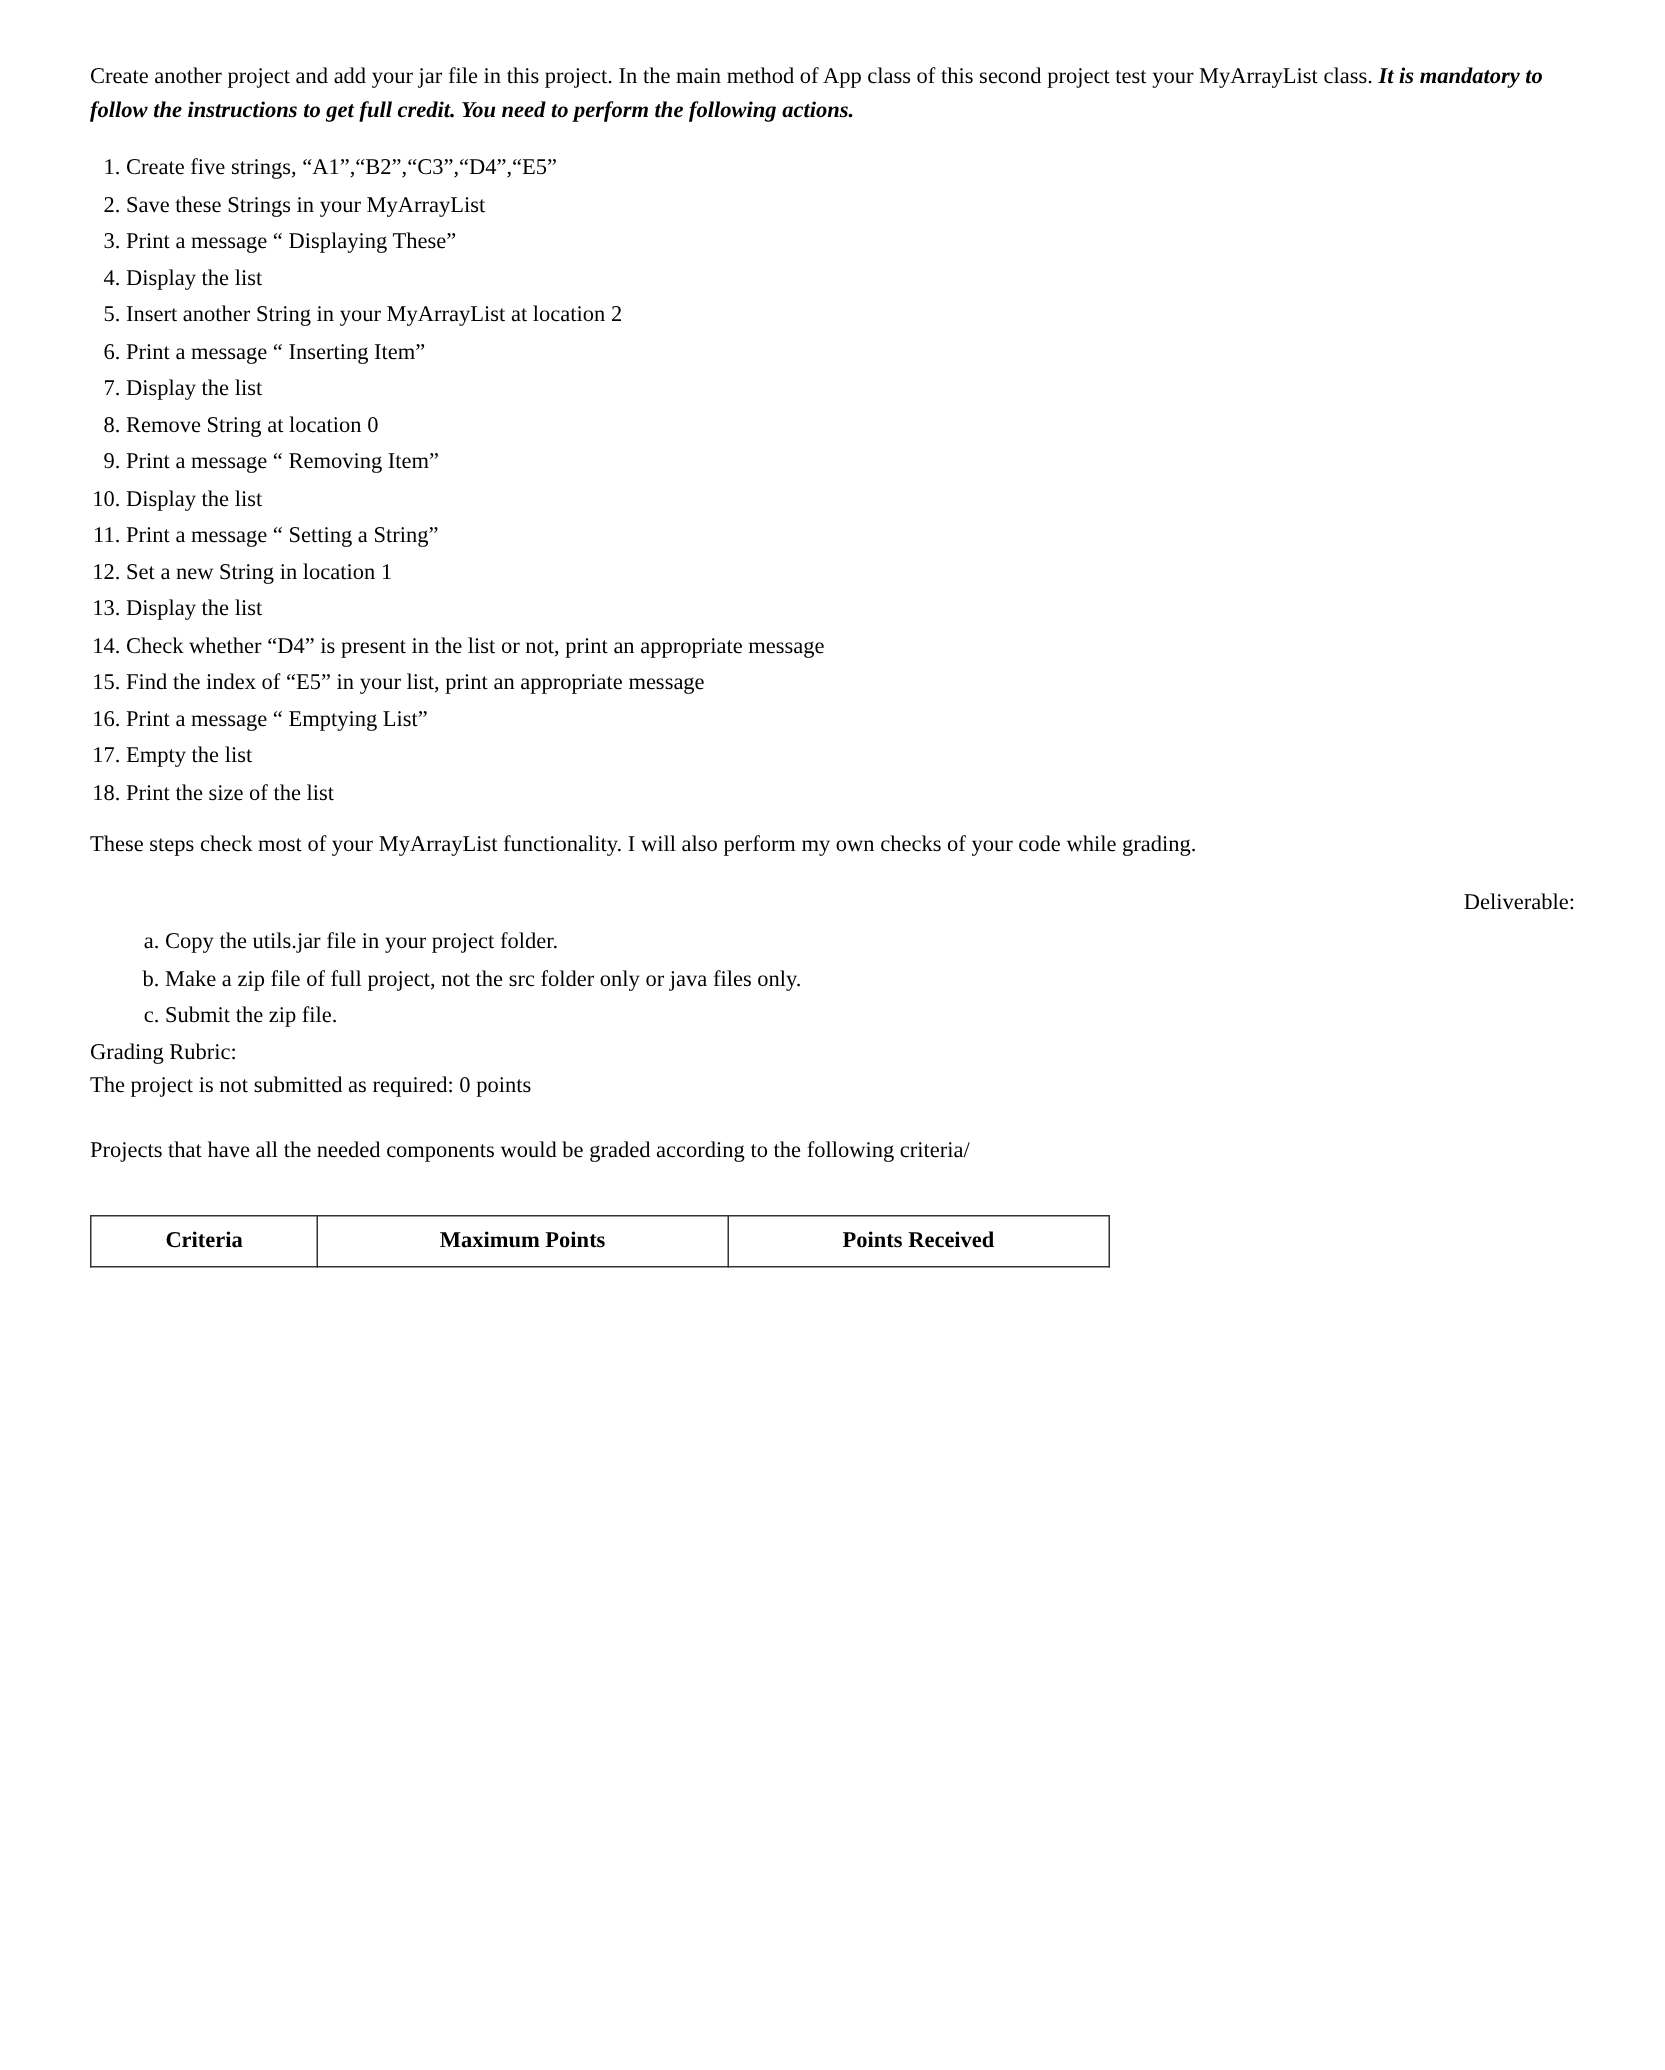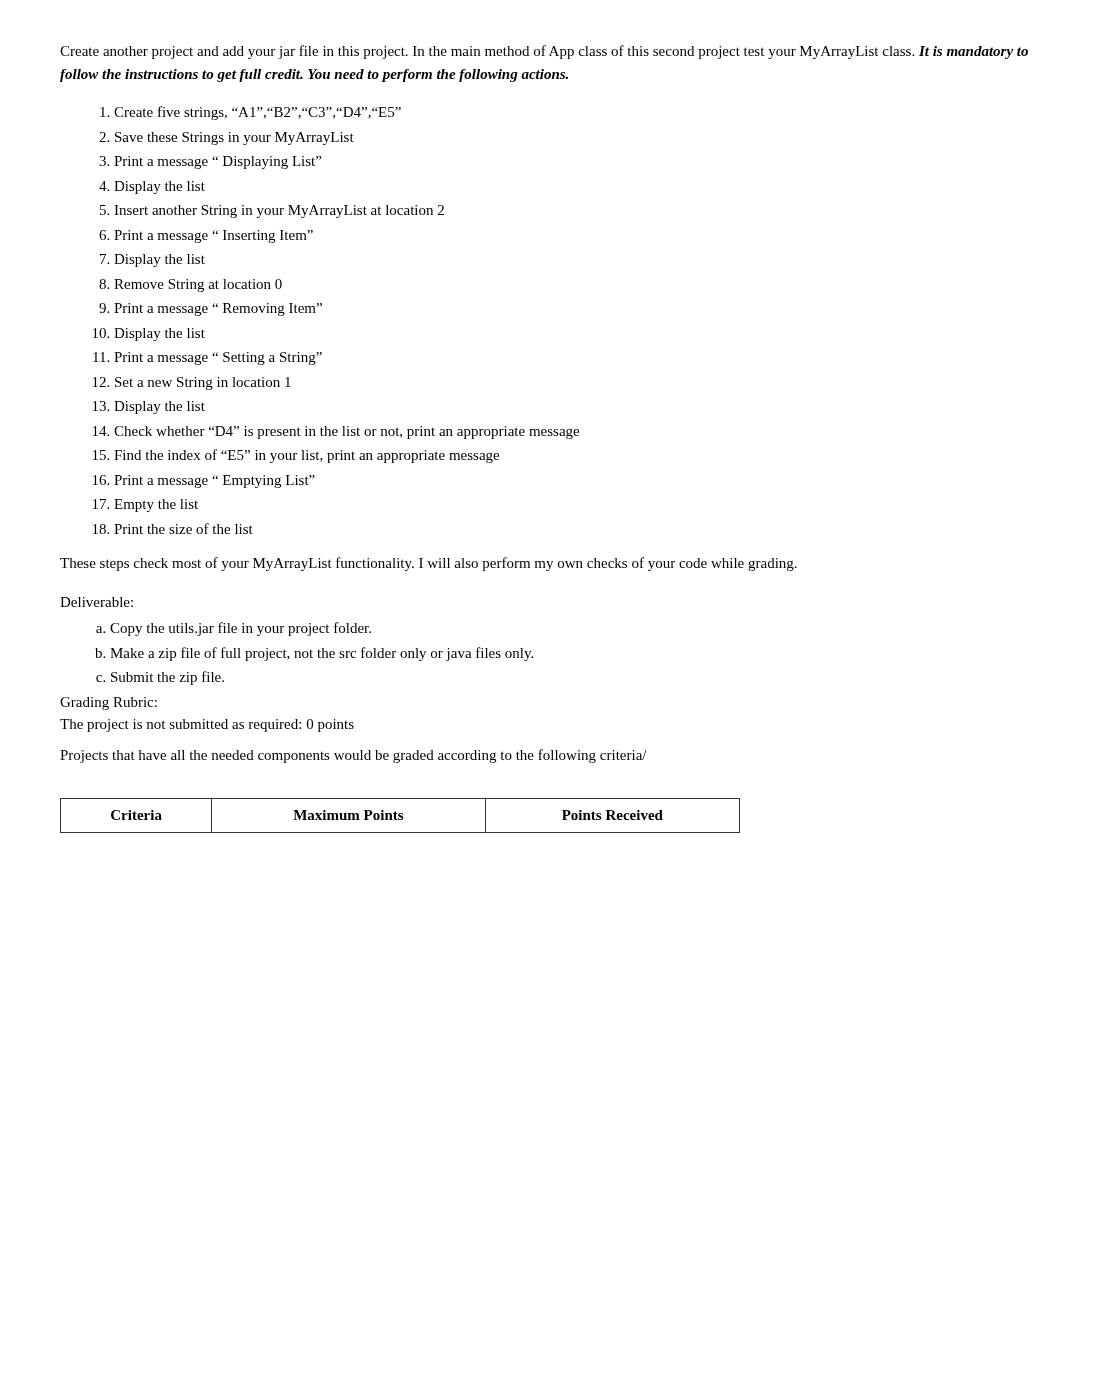--- a/index.html
+++ b/index.html
@@ -14,41 +14,42 @@
       color: #000;
       width: 1110px;
       min-height: 1380px;
       padding: 40px 60px;
       line-height: 1.5;
     }
     .intro-paragraph {
       margin-bottom: 16px;
     }
     .numbered-list {
-      margin-left: 54px;
+      margin-left: 24px;
       margin-bottom: 12px;
     }
     .numbered-list li {
       margin-bottom: 2px;
     }
     .check-paragraph {
       margin-bottom: 16px;
     }
     .deliverable-heading {
       margin-bottom: 4px;
+      text-align: right;
     }
     .alpha-list {
       margin-left: 50px;
       list-style-type: lower-alpha;
     }
     .alpha-list li {
       margin-bottom: 2px;
     }
     .grading-section {
-      margin-bottom: 8px;
+      margin-bottom: 20px;
     }
     .projects-note {
       margin-bottom: 32px;
     }
     table {
       border-collapse: collapse;
       width: 680px;
       margin-top: 8px;
     }
     table td, table th {
@@ -65,21 +66,21 @@
 </head>
 <body>
 
 <p class="intro-paragraph">
   <span>Create another project and add your jar file in this project. In the main method of App class of this second project test your MyArrayList class. </span><strong><em><span>It is mandatory to follow the instructions to get full credit. You need to perform the following actions.</span></em></strong>
 </p>
 
 <ol class="numbered-list">
 <li>Create five strings,  “A1”,“B2”,“C3”,“D4”,“E5”</li>
     <li>Save these Strings in your MyArrayList</li>
-    <li>Print a message “ Displaying List”</li>
+    <li>Print a message “ Displaying These”</li>
     <li>Display the list</li>
     <li>Insert another String in your MyArrayList at location 2</li>
     <li>Print a message “ Inserting Item”</li>
     <li>Display the list</li>
     <li>Remove String at location 0</li>
     <li>Print a message “ Removing Item”</li>
     <li>Display the list</li>
     <li>Print a message “ Setting a String”</li>
     <li>Set a new String in location 1</li>
     <li>Display the list</li>

